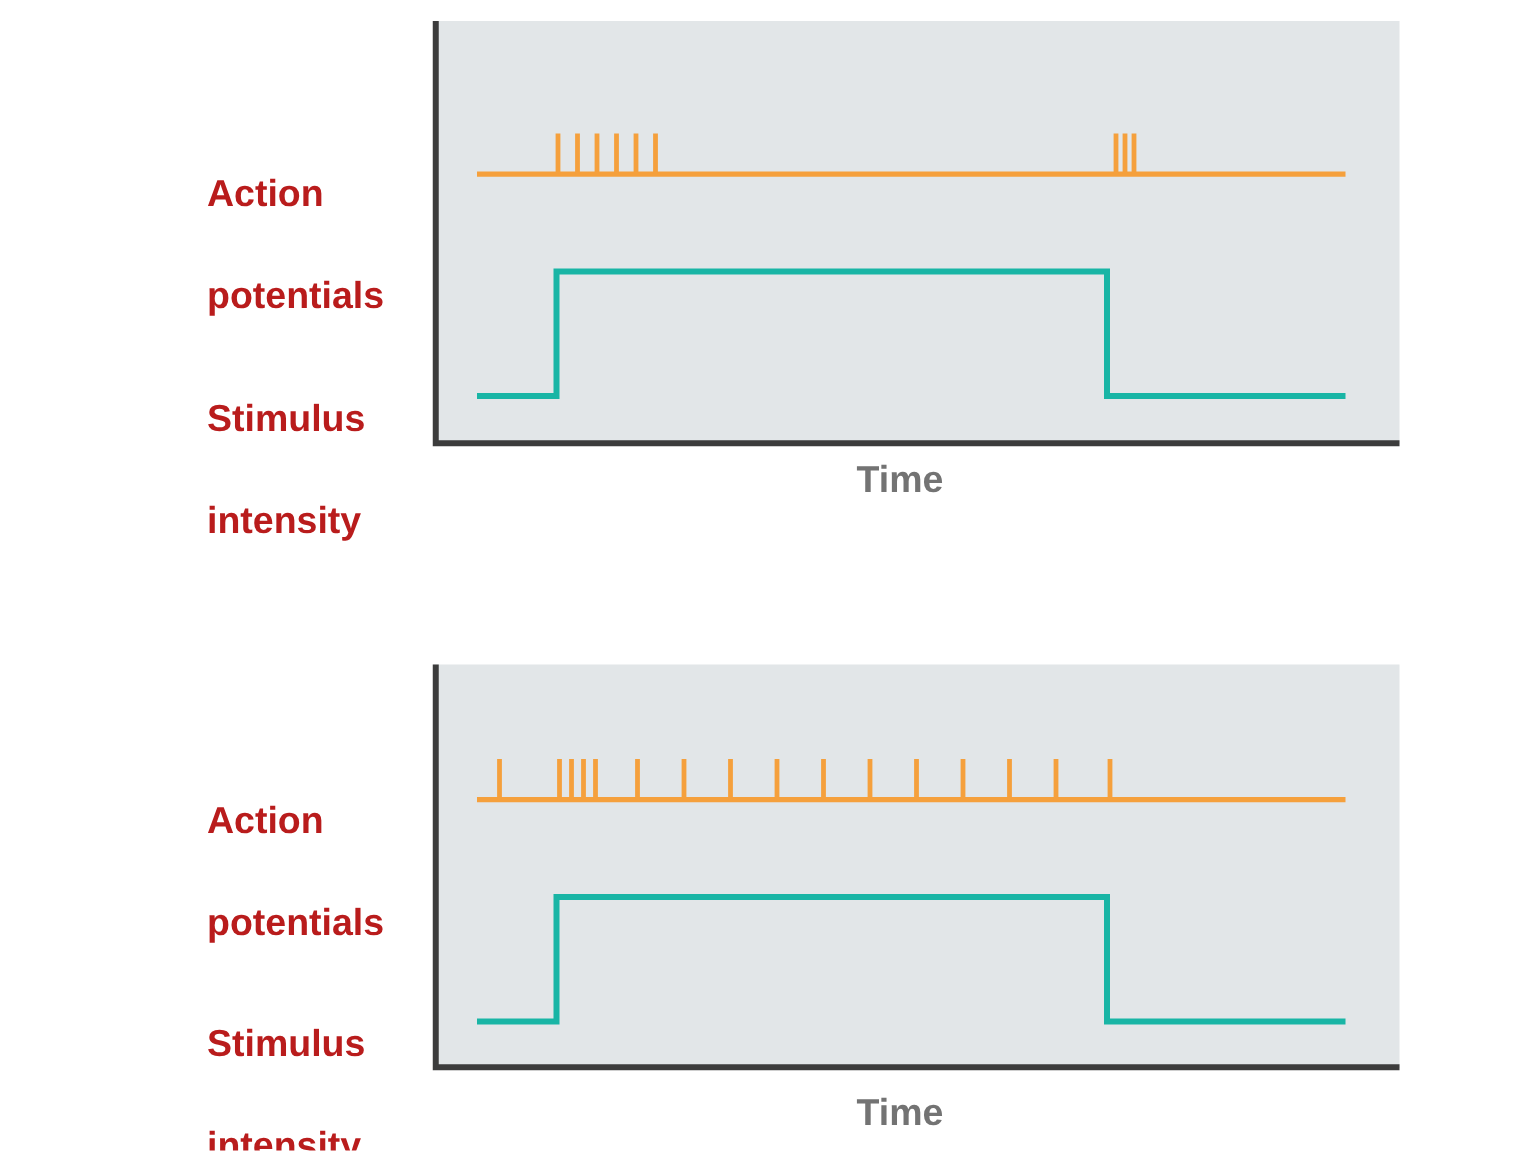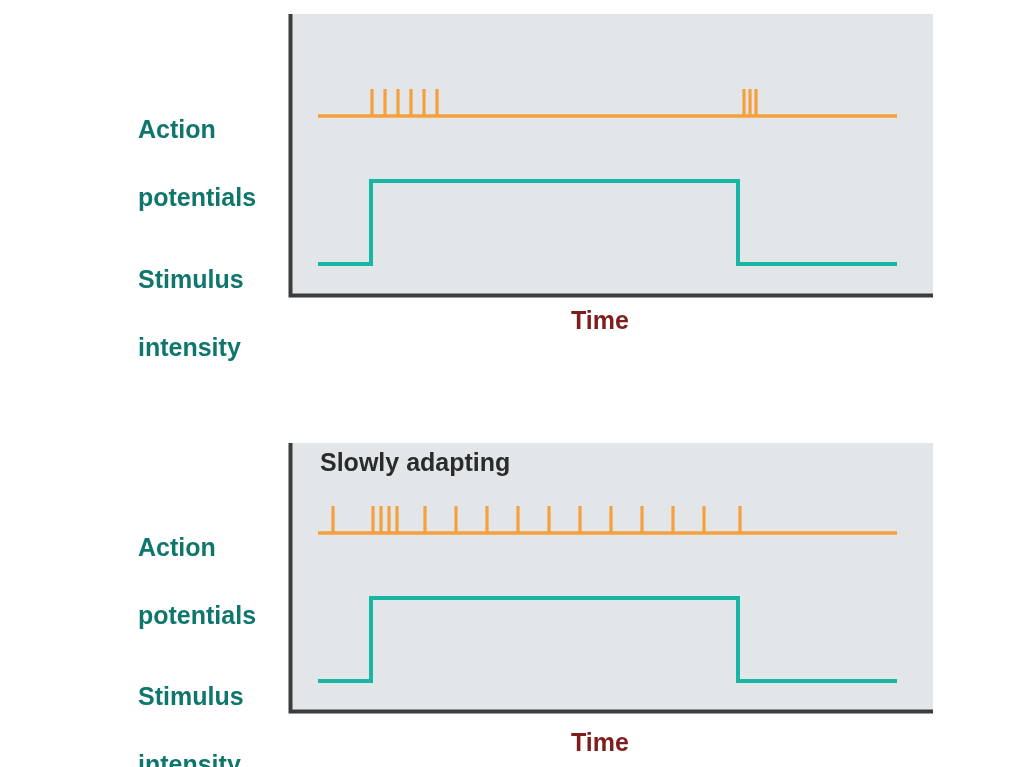--- a/index.html
+++ b/index.html
@@ -19,30 +19,30 @@
     left: 0; top: 0;
     width: 1024px;
     height: 767px;
   }
   .panel-block {
     position: absolute;
   }
   .axis-label {
     position: absolute;
     font-weight: bold;
-    color: #0f766e;
+    color: #b91c1c;
     font-size: 25px;
     line-height: 34px;
     text-align: left;
     white-space: pre-line;
   }
   .time-label {
     position: absolute;
     font-weight: bold;
-    color: #7f1d1d;
+    color: #737373;
     font-size: 25px;
     text-align: center;
   }
   .panel-title {
     position: absolute;
     font-weight: bold;
     color: #2b2b2b;
     font-size: 25px;
   }
   svg { display: block; }
@@ -115,17 +115,16 @@
           <line x1="611" y1="533" x2="611" y2="506" stroke="#f5a03c" stroke-width="3.2"></line>
           <line x1="642" y1="533" x2="642" y2="506" stroke="#f5a03c" stroke-width="3.2"></line>
           <line x1="673" y1="533" x2="673" y2="506" stroke="#f5a03c" stroke-width="3.2"></line>
           <line x1="704" y1="533" x2="704" y2="506" stroke="#f5a03c" stroke-width="3.2"></line>
           <line x1="740" y1="533" x2="740" y2="506" stroke="#f5a03c" stroke-width="3.2"></line>
         </g>
       <path id="p1-stim" stroke="#19b5a5" stroke-width="4" fill="none" stroke-linejoin="miter" stroke-linecap="butt" d="M 318 681 L 371 681 L 371 598 L 738 598 L 738 681 L 897 681"></path>
     </svg>
   </div>
 
-  <div class="panel-title" style="left:320px; top:448px;">Slowly adapting</div>
 
   <div class="time-label" style="left:500px; top:728px; width:200px;">Time</div>
 
 </div>
 
 </body></html>

